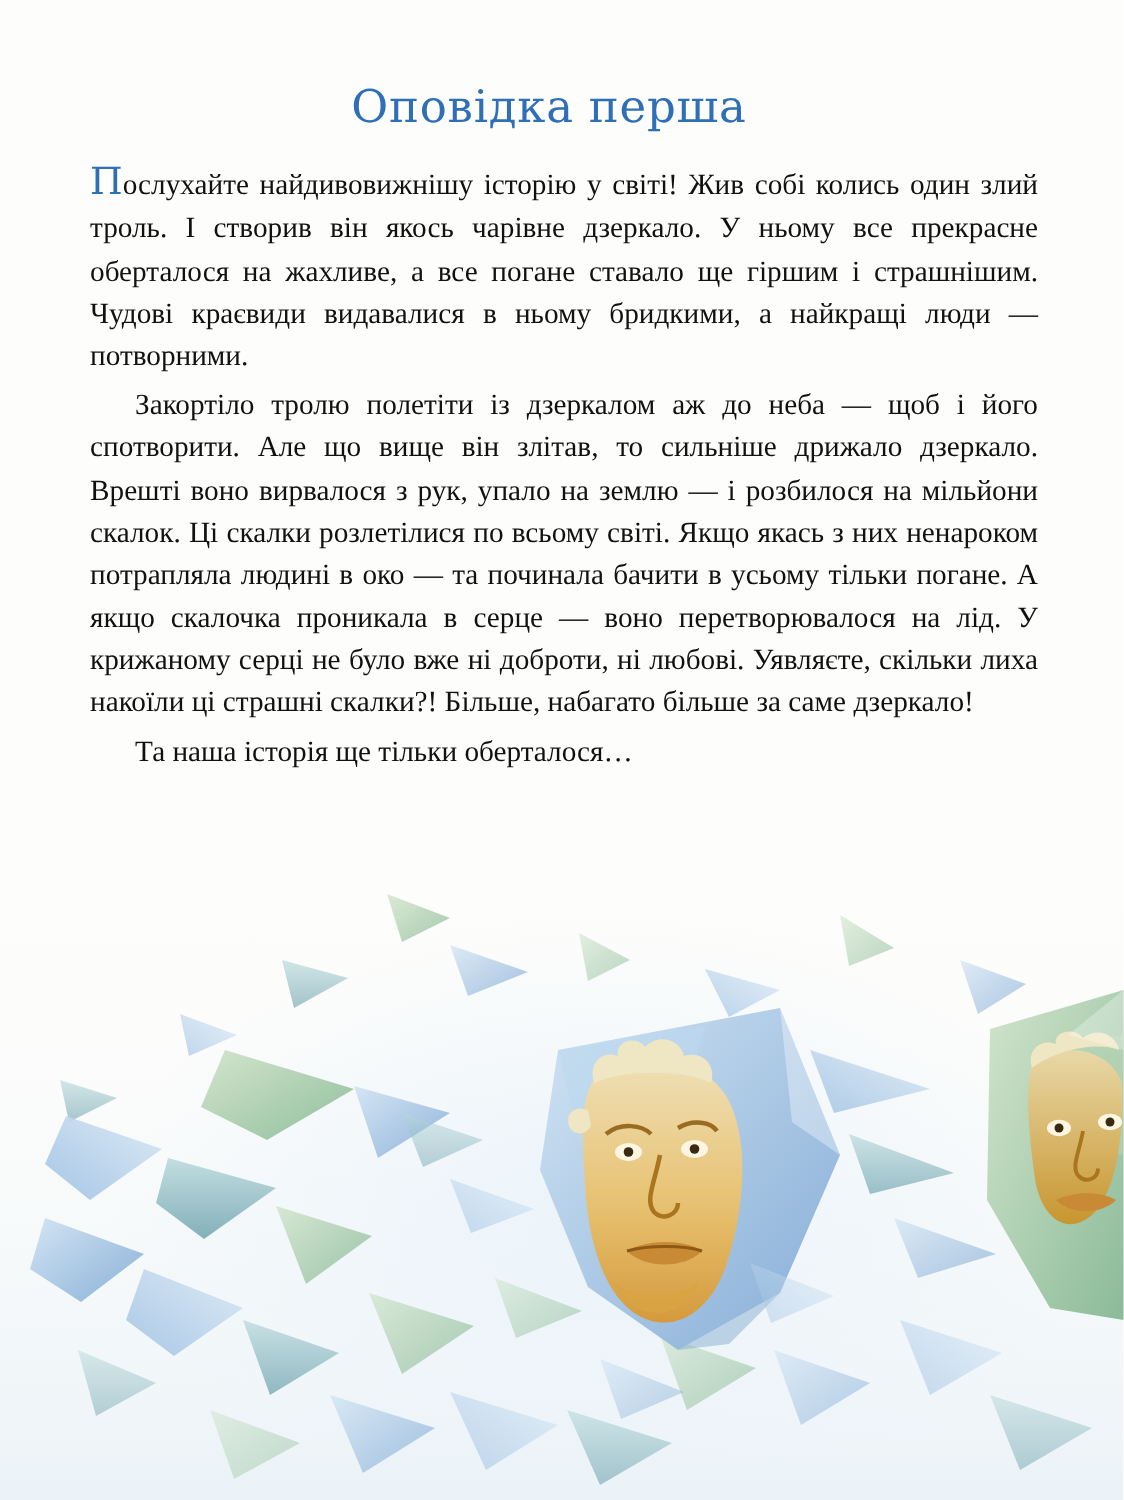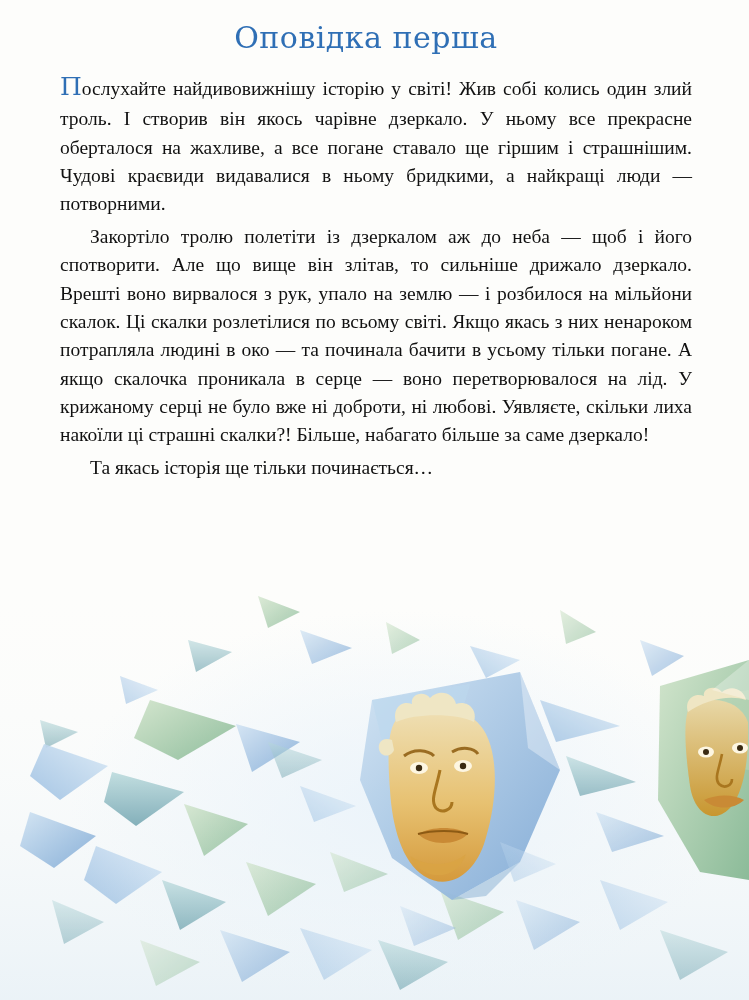--- a/index.html
+++ b/index.html
@@ -31,21 +31,21 @@
     width: 749px;
     height: 1000px;
     z-index: 0;
     pointer-events: none;
   }
 
   
   .text-block {
     position: absolute;
     left: 56px;
-    top: 20px;
+    top: 54px;
     width: 640px;
     z-index: 2;
   }
 
   .chapter-title {
     text-align: center;
     color: #2f6fb5;
     font-size: 30px;
     letter-spacing: 0.5px;
     font-family: "DejaVu Serif", serif;
@@ -222,16 +222,16 @@
   </svg>
 
   <div class="text-block">
 
     <h1 class="chapter-title">Оповідка перша</h1>
 
     <p class="para first dropcap-line"><span class="dropcap">П</span><span>ослухайте найдивовижнішу історію у світі! Жив собі колись один злий троль. І створив він якось чарівне дзеркало. У ньому все прекрасне оберталося на жахливе, а все погане ставало ще гіршим і страшнішим. Чудові краєвиди вида­валися в ньому бридкими, а найкращі люди — потворними.</span></p>
 
     <p class="para">Закортіло тролю полетіти із дзеркалом аж до неба — щоб і його спотворити. Але що вище він злітав, то сильніше дрижало дзеркало. Врешті воно вирвалося з рук, упало на землю — і роз­билося на мільйони скалок. Ці скалки розлетілися по всьому світі. Якщо якась з них ненароком потрапляла людині в око — та почи­нала бачити в усьому тільки погане. А якщо скалочка проникала в серце — воно перетворювалося на лід. У крижаному серці не було вже ні доброти, ні любові. Уявляєте, скільки лиха накоїли ці страшні скалки?! Більше, набагато більше за саме дзеркало!</p>
 
-    <p class="para">Та якась історія ще тільки починається…</p>
+    <p class="para">Та наша історія ще тільки оберталося…</p>
 
   </div>
 </div>
 
 </body></html>

